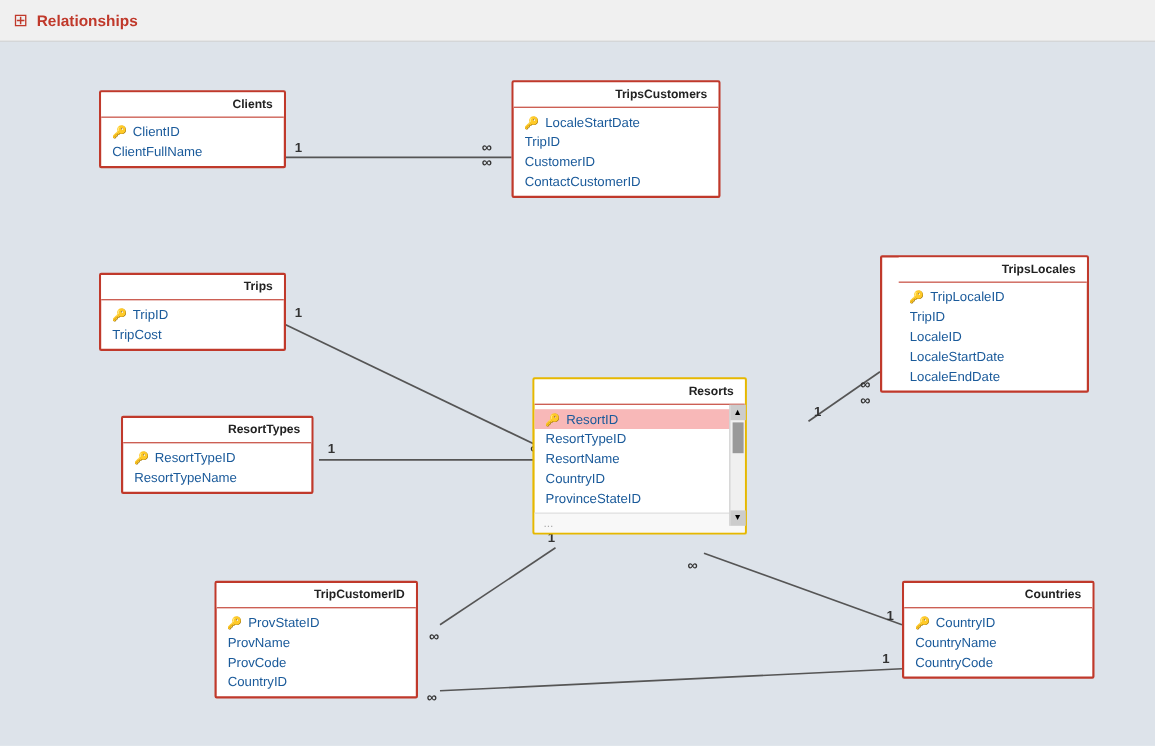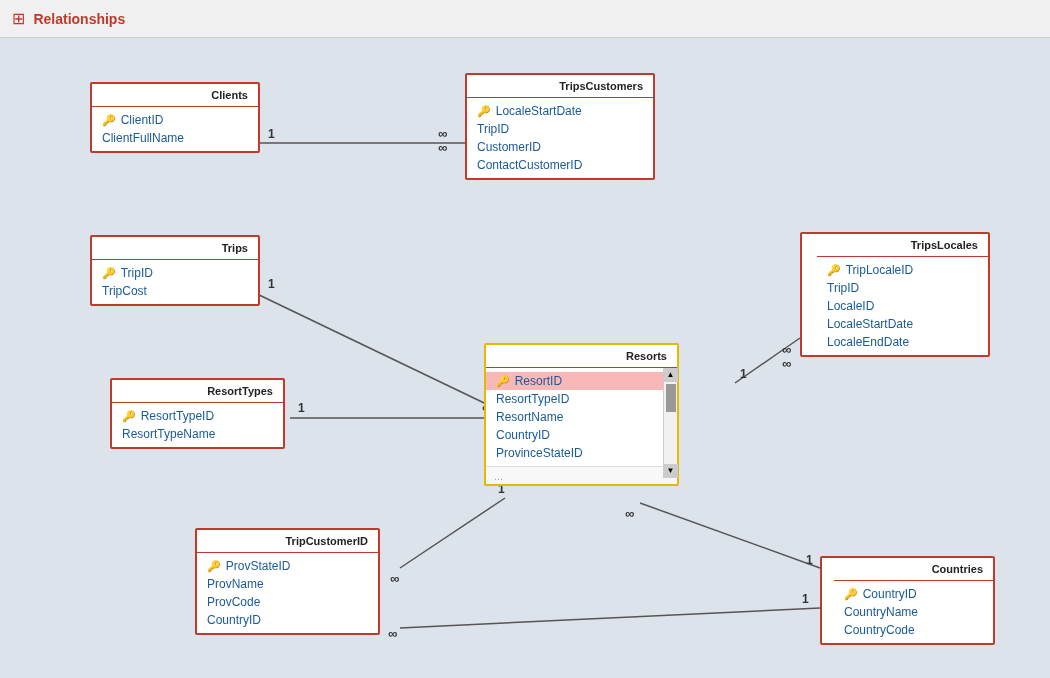--- a/index.html
+++ b/index.html
@@ -149,21 +149,21 @@
       <div class="field-row pk">
         <span class="pk-icon">🔑</span>
         <span>ClientID</span>
       </div>
       <div class="field-row">
         <span>ClientFullName</span>
       </div>
     </div>
   </div>
 
-  <div class="table-box" style="left:90px; top:197px; min-width:170px;">
+  <div class="table-box" style="left:90px; top:210px; min-width:170px;">
     <div class="table-header">Trips</div>
     <div class="table-fields">
       <div class="field-row pk">
         <span class="pk-icon">🔑</span>
         <span>TripID</span>
       </div>
       <div class="field-row">
         <span>TripCost</span>
       </div>
     </div>
@@ -264,21 +264,21 @@
       </div>
       <div class="field-row">
         <span>LocaleStartDate</span>
       </div>
       <div class="field-row">
         <span>LocaleEndDate</span>
       </div>
     </div>
   </div>
 
-  <div class="table-box" style="left:820px; top:518px; min-width:175px;padding-left:12px;">
+  <div class="table-box" style="left:820px; top:490px; min-width:175px;">
     <div class="table-header">Countries</div>
     <div class="table-fields">
       <div class="field-row pk">
         <span class="pk-icon">🔑</span>
         <span>CountryID</span>
       </div>
       <div class="field-row">
         <span>CountryName</span>
       </div>
       <div class="field-row">

